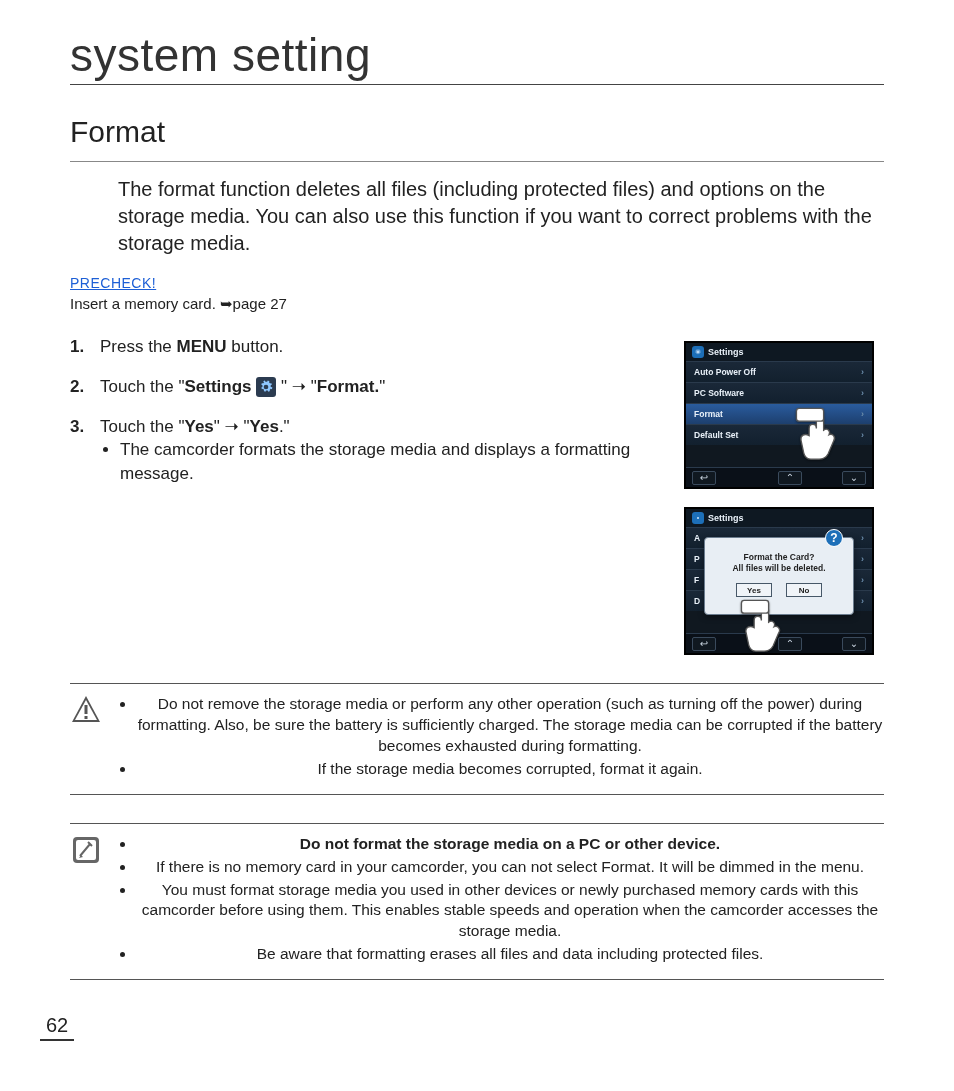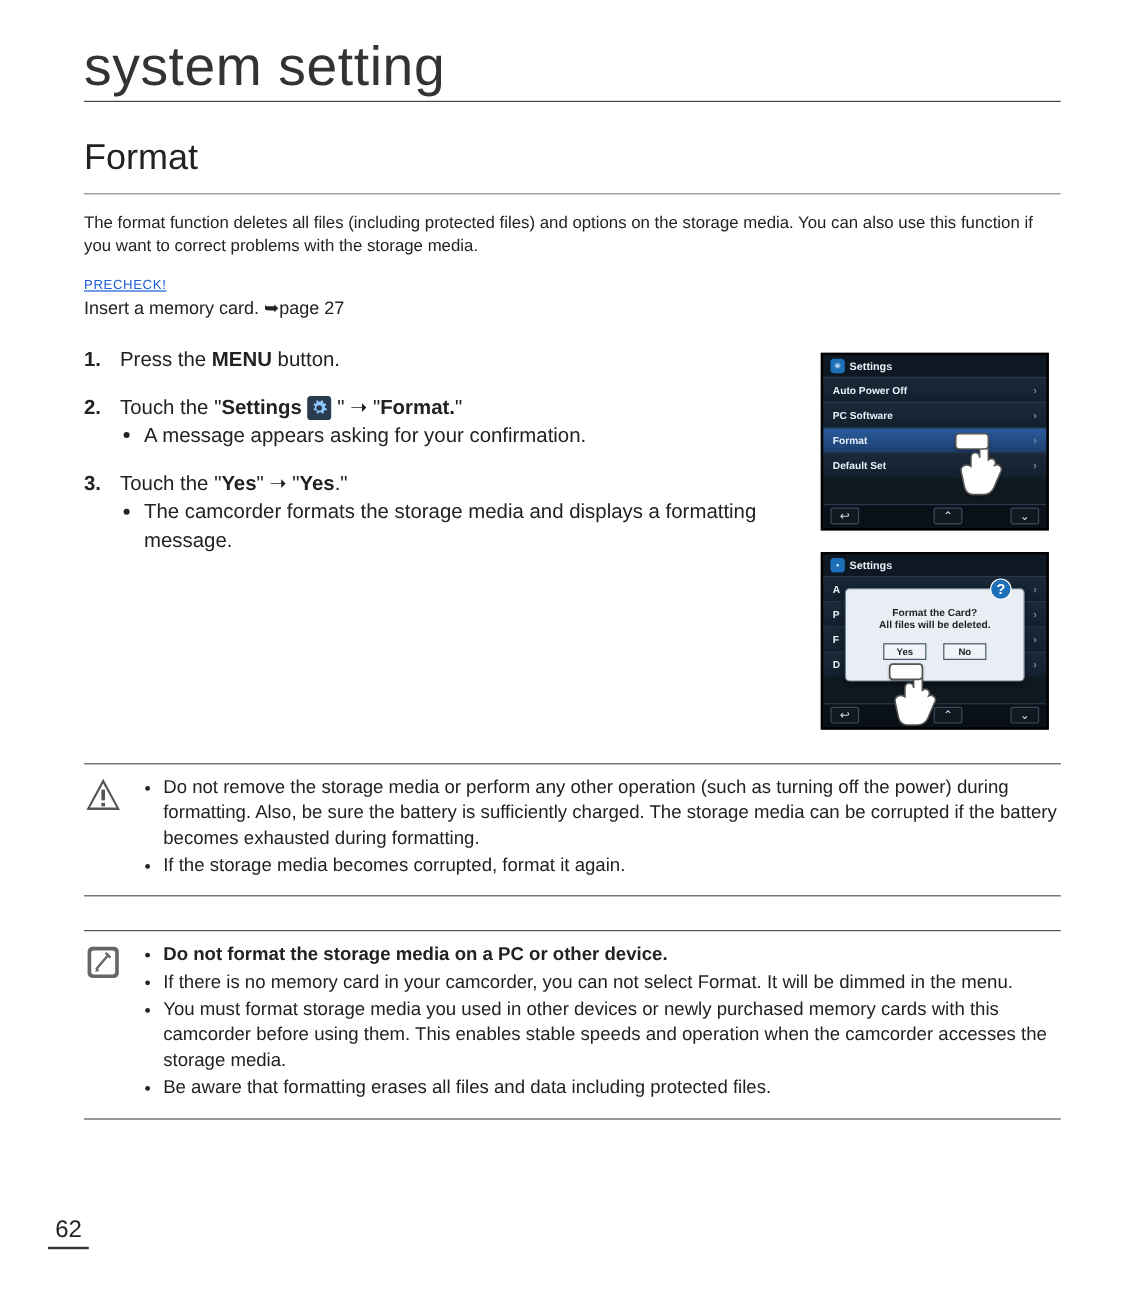--- a/index.html
+++ b/index.html
@@ -1,22 +1,22 @@
 <!DOCTYPE html>
 <html><head>
 <meta charset="utf-8">
 <style>
   * { box-sizing: border-box; margin: 0; padding: 0; }
   html, body { width: 954px; height: 1091px; background: #fff; font-family: Arial, Helvetica, sans-serif; color: #222; }
   .page { padding: 28px 70px 30px 70px; position: relative; height: 100%; }
   .chapter-title { font-size: 46px; font-weight: 300; letter-spacing: 0.5px; color: #333; border-bottom: 1px solid #444; padding-bottom: 2px; margin-bottom: 30px; }
   .section-title { font-size: 30px; font-weight: 400; color: #222; margin-bottom: 12px; }
   .hr { border: none; border-top: 1px solid #888; margin-bottom: 14px; }
-  .intro { font-size: 14px; line-height: 1.35; margin-bottom: 18px; max-width: 800px; }
-  .precheck-label { color: #1d5fd6; font-size: 11px; text-decoration: underline; font-weight: 500; letter-spacing: 0.5px; }
+  .intro { font-size: 20px; line-height: 1.35; margin-bottom: 18px; max-width: 800px; margin-left: 48px; }
+  .precheck-label { color: #1d5fd6; font-size: 14px; text-decoration: underline; font-weight: 500; letter-spacing: 0.5px; }
   .precheck-text { font-size: 15px; margin-top: 4px; margin-bottom: 22px; }
   .two-col { display: flex; gap: 20px; align-items: flex-start; }
   .steps-col { flex: 1; }
   .figs-col { width: 200px; display: flex; flex-direction: column; gap: 18px; padding-top: 6px; }
   ol.steps { list-style: none; counter-reset: step; }
   ol.steps > li { position: relative; padding-left: 30px; font-size: 17px; line-height: 1.4; margin-bottom: 16px; }
   ol.steps > li::before { counter-increment: step; content: counter(step) "."; position: absolute; left: 0; font-weight: bold; }
   .sub-bullets { list-style: disc; margin-left: 20px; font-size: 17px; line-height: 1.4; }
   .bold { font-weight: bold; }
   .settings-icon-inline { display: inline-flex; align-items: center; justify-content: center; width: 20px; height: 20px; background: #2b3b50; border-radius: 3px; vertical-align: middle; }
@@ -38,21 +38,21 @@
   .ds-dialog { position: absolute; top: 28px; left: 18px; right: 18px; height: 78px; background: #e8eef4; border: 1px solid #6b7c8e; border-radius: 4px; color: #222; display: flex; flex-direction: column; align-items: center; padding-top: 14px; font-size: 8.5px; box-shadow: 0 2px 6px rgba(0,0,0,0.4); }
   .ds-dialog .qmark { position: absolute; top: -9px; right: 10px; width: 18px; height: 18px; border-radius: 50%; background: #1d6fb8; color: #fff; font-weight: bold; display: flex; align-items: center; justify-content: center; border: 1px solid #fff; font-size: 12px; }
   .ds-dialog .d-line { font-weight: bold; line-height: 1.25; text-align: left; }
   .ds-dialog .d-btns { display: flex; gap: 14px; margin-top: 10px; }
   .ds-dialog .d-btn { width: 36px; height: 14px; border: 1px solid #475868; background: #f0f4f8; font-size: 8px; font-weight: bold; display: flex; align-items: center; justify-content: center; }
 
   .hand { position: absolute; width: 58px; height: 58px; pointer-events: none; }
   .hand svg { width: 100%; height: 100%; filter: drop-shadow(0 1px 1px rgba(0,0,0,0.4)); }
 
   
-  .note-box { margin-top: 28px; border-top: 1px solid #555; border-bottom: 1px solid #555; padding: 10px 0 12px 0; display: flex; gap: 14px; align-items: flex-start; }
+  .note-box { margin-top: 28px; border-top: 1px solid #555; border-bottom: 1px solid #555; padding: 10px 0 12px 0; display: flex; gap: 14px; align-items: flex-start; text-align: center; }
   .note-icon { width: 32px; height: 32px; flex-shrink: 0; display: flex; align-items: center; justify-content: center; }
   .note-icon svg { width: 32px; height: 32px; }
   .note-list { list-style: disc; margin-left: 20px; font-size: 15.5px; line-height: 1.35; flex: 1; }
   .note-list li { margin-bottom: 2px; }
   .note-list .subtext { margin-left: 0; }
   .page-num { position: absolute; bottom: 50px; left: 40px; font-size: 20px; border-bottom: 2px solid #333; padding: 0 6px 2px 6px; }
 </style>
 </head>
 <body>
 
@@ -74,23 +74,20 @@
           <span>Press the </span><span class="bold">MENU</span><span> button.</span>
         </li>
         <li>
           <span>Touch the "</span><span class="bold">Settings</span>
           <span class="settings-icon-inline">
             <svg viewBox="0 0 24 24">
                 <path fill="#8fc7ff" d="M12 8a4 4 0 100 8 4 4 0 000-8zm9 4l2 1-1 3-2-1a8 8 0 01-2 2l1 2-3 1-1-2a8 8 0 01-3 0l-1 2-3-1 1-2a8 8 0 01-2-2l-2 1-1-3 2-1a8 8 0 010-3l-2-1 1-3 2 1a8 8 0 012-2L7 2l3-1 1 2a8 8 0 013 0l1-2 3 1-1 2a8 8 0 012 2l2-1 1 3-2 1a8 8 0 010 3z"></path>
               </svg>
           </span>
           <span> " ➝ "</span><span class="bold">Format.</span><span>"</span>
-          <ul class="sub-bullets">
-              <li>A message appears asking for your confirmation.</li>
-            </ul>
         </li>
         <li>
           <span>Touch the "</span><span class="bold">Yes</span><span>" ➝ "</span><span class="bold">Yes</span><span>."</span>
           <ul class="sub-bullets">
               <li>The camcorder formats the storage media and displays a formatting message.</li>
             </ul>
         </li>
       </ol>
     </div>
 

